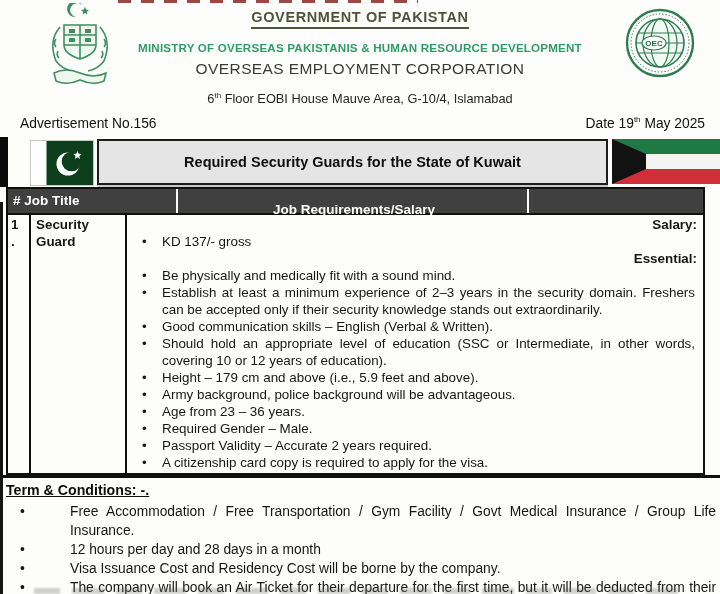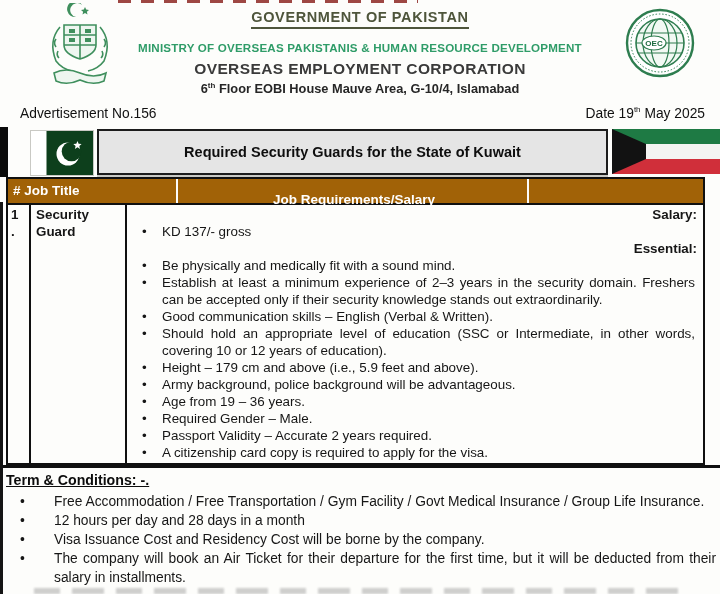--- a/index.html
+++ b/index.html
@@ -8,22 +8,22 @@
 
   
   .top-artifact{position:absolute;top:0;left:118px;width:300px;height:3px;
     background:repeating-linear-gradient(90deg,#8d2723 0 13px,transparent 13px 23px);opacity:.85;}
 
   
   .hdr{padding-top:7px;text-align:center;line-height:1.25;}
   .hdr-govt{display:inline-block;color:#4e553b;font-weight:bold;font-size:14.5px;letter-spacing:.6px;
     border-bottom:2px solid #4e553b;padding-bottom:1px;}
   .hdr-ministry{color:#2f9c68;font-size:11.6px;margin-top:12px;letter-spacing:.2px;font-weight:bold;}
-  .hdr-corp{color:#3a3a3a;font-weight:bold;font-size:15.5px;letter-spacing:.4px;margin-top:3px;}
-  .hdr-addr{color:#262626;font-size:12.8px;font-weight:bold;margin-top:3px;}
+  .hdr-corp{color:#3a3a3a;font-weight:normal;font-size:15.5px;letter-spacing:.4px;margin-top:3px;}
+  .hdr-addr{color:#262626;font-size:12.8px;font-weight:normal;margin-top:13px;}
   sup{font-size:8px;vertical-align:super;line-height:0;}
 
   .emblem{position:absolute;left:36px;top:3px;width:88px;height:84px;}
   .oec-logo{position:absolute;right:18px;top:6px;width:84px;height:76px;}
 
   .ad-row{display:flex;justify-content:space-between;align-items:flex-start;
     padding:0 15px 0 20px;margin-top:9px;font-size:13.8px;color:#111;}
 
   
   .banner{position:relative;height:50px;margin-top:6px;}
@@ -36,42 +36,42 @@
 
   
   .intro{margin-top:4px;width:698px;border:2px solid #1a1a1a;padding:2px 4px 3px 5px;
     font-size:13.2px;line-height:17.5px;color:#0f0f0f;text-align:justify;}
 
   
   .page-left-line{position:absolute;left:0;top:202px;bottom:0;width:3px;background:#141414;}
 
   
   .jobtable{margin-left:6px;width:695px;border:2px solid #101010;}
-  .thead{position:relative;height:24px;background:#a16207;color:#ffffff;font-weight:bold;
+  .thead{position:relative;height:24px;background:#404040;color:#ffffff;font-weight:bold;
     font-size:13.5px;line-height:24px;}
   .thead .h1{position:absolute;left:5px;top:0;}
   .thead .h2{position:absolute;left:172px;width:348px;top:9px;text-align:center;}
   .thead .sep{position:absolute;top:0;bottom:0;width:2px;background:#fbfbfb;}
   .tbody{display:flex;border-top:2px solid #101010;font-size:13.4px;line-height:17px;}
   .col-num{width:17px;border-right:2px solid #101010;font-weight:bold;padding:1px 1px 0 3px;}
   .col-title{width:86px;border-right:2px solid #101010;font-weight:bold;padding:1px 3px 0 5px;}
   .col-req{flex:1;padding:1px 6px 2px 9px;}
   .lbl{font-weight:bold;text-align:right;}
   ul.blist{list-style:none;margin:0;padding:0;}
   ul.blist li{display:flex;}
   .blt{width:20px;flex:0 0 20px;text-align:left;padding-left:6px;}
   .btext{flex:1;text-align:justify;padding-right:2px;}
 
   
   .terms{border-top:3px solid #101010;margin-top:0;padding:3px 2px 0 6px;}
   .terms-head{font-weight:bold;font-size:14.2px;text-decoration:underline;color:#0c0c0c;}
   ul.tlist{list-style:none;margin:3px 0 0 0;padding:0;font-size:13.8px;line-height:19px;}
   ul.tlist li{display:flex;}
   ul.tlist .blt{width:34px;flex:0 0 34px;padding-left:14px;}
-  ul.tlist .btext{padding-right:2px;}
+  ul.tlist .btext{padding-right:2px;margin-left:16px;}
 
   
   .bottom-artifact{position:absolute;left:34px;right:40px;bottom:0;height:6px;opacity:.28;
     filter:blur(1px);
     background:repeating-linear-gradient(90deg,#5a5a5a 0 26px,transparent 26px 38px,#5a5a5a 38px 70px,transparent 70px 82px);}
 </style>
 </head>
 <body>
 
 <div class="page">
@@ -179,21 +179,21 @@
             <li>
               <span class="blt">•</span>
               <span class="btext">Height – 179 cm and above (i.e., 5.9 feet and above).</span>
             </li>
             <li>
               <span class="blt">•</span>
               <span class="btext">Army background, police background will be advantageous.</span>
             </li>
             <li>
               <span class="blt">•</span>
-              <span class="btext">Age from 19 – 36 years.</span>
+              <span class="btext">Age from 23 – 36 years.</span>
             </li>
             <li>
               <span class="blt">•</span>
               <span class="btext">Required Gender – Male.</span>
             </li>
             <li>
               <span class="blt">•</span>
               <span class="btext">Passport Validity – Accurate 2 years required.</span>
             </li>
             <li>

